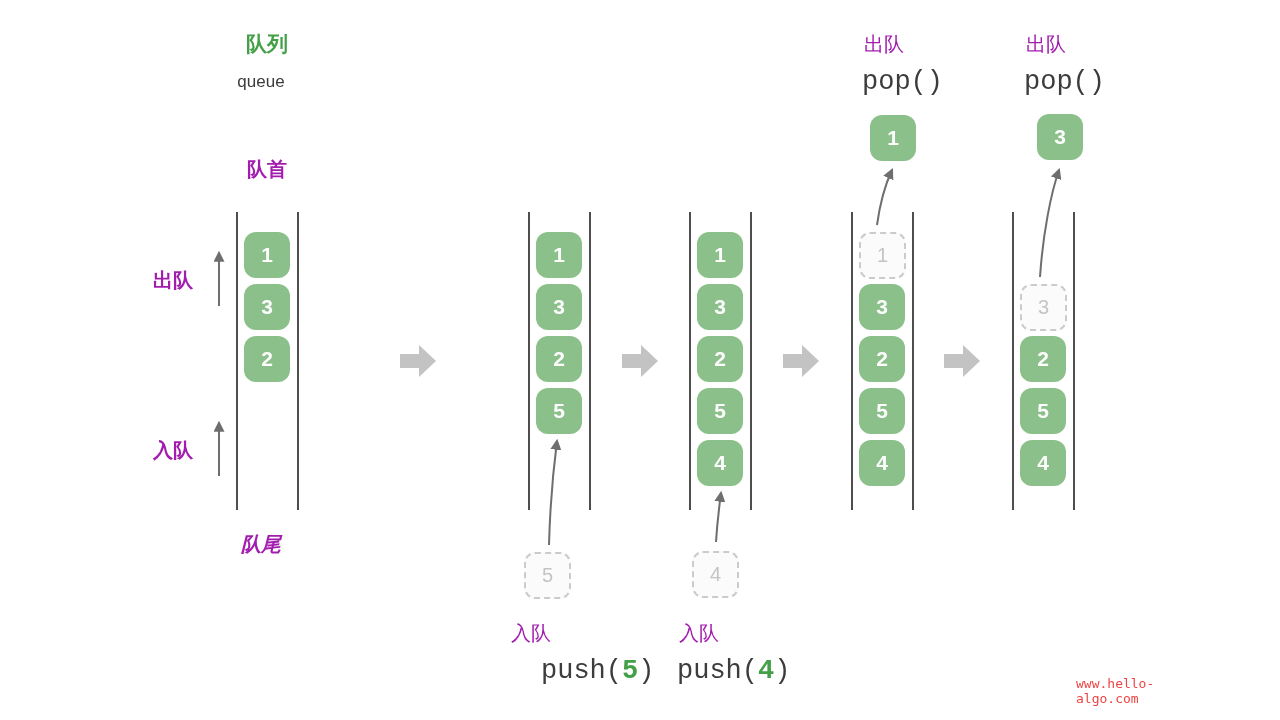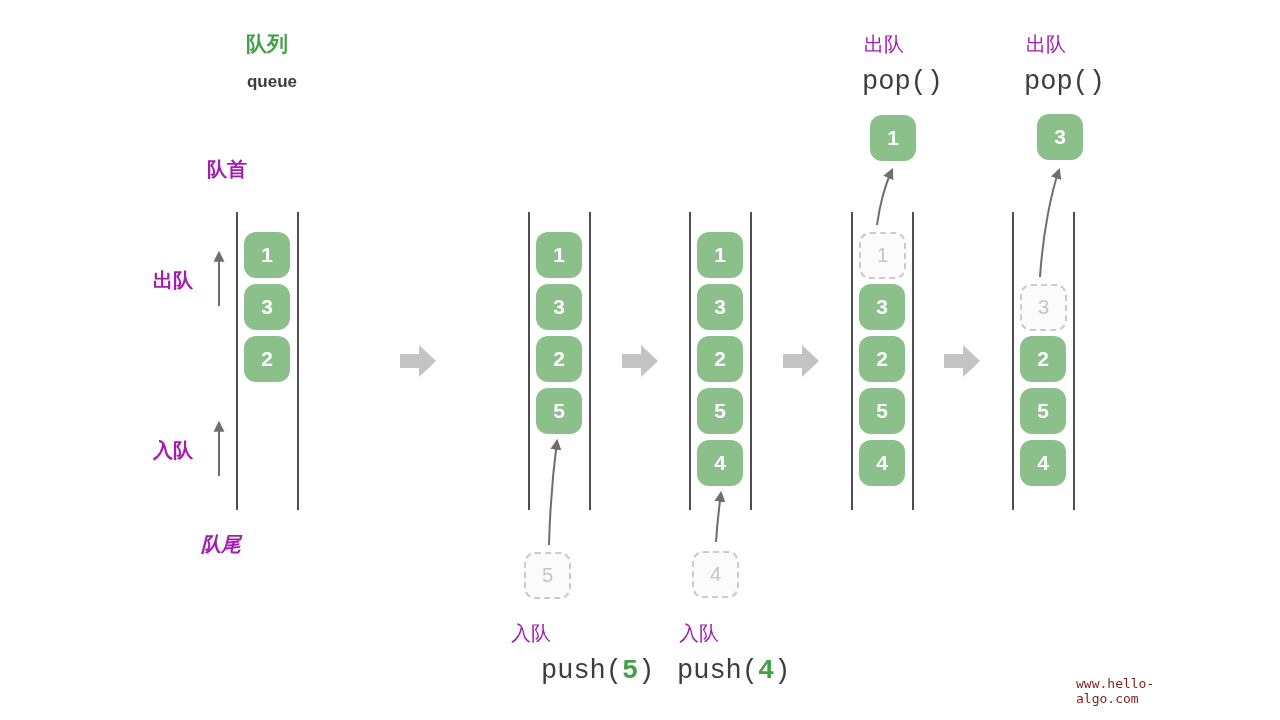--- a/index.html
+++ b/index.html
@@ -18,41 +18,41 @@
   }
   
   .ghost{
     position:absolute; width:47px; height:47px; box-sizing:border-box;
     border:2px dashed #CBCBCB; border-radius:11px; background:#FBFBFB;
     color:#C4C4C4; font-size:20px; font-weight:400;
     display:flex; align-items:center; justify-content:center;
   }
   .lbl{position:absolute; font-size:20px; color:#a21caf; white-space:nowrap;}
   .bold{font-weight:700;}
-  .center{}
+  .center{text-align:center;}
   .title-zh{position:absolute; font-size:21px; font-weight:700; color:#43A047; text-align:center;}
   .title-en{position:absolute; font-size:17px; color:#3C3C3C; text-align:center;}
   .code{
     position:absolute; font-family:Liberation Mono, monospace;
     font-size:27px; color:#3C3C3C; white-space:nowrap;
   }
   .code .arg{color:#43A047; font-weight:700;}
   .watermark{
     position:absolute; left:1076px; top:676px;
-    font-family:"DejaVu Sans Mono", monospace; font-size:13px; color:#7f1d1d;
+    font-family:"DejaVu Sans Mono", monospace; font-size:13px; color:#ef4444;
   }
   svg{display:block;}
 </style>
 </head>
 <body>
 
 <div id="canvas">
 
   <div class="title-zh" style="left:207px; top:30px; width:120px;">队列</div>
-  <div class="title-en" style="left:212px; top:72px; width:120px;font-weight:bold;">queue</div>
+  <div class="title-en" style="left:201px; top:72px; width:120px;">queue</div>
 
   <div class="lbl bold center" style="left:207px; top:156px; width:120px;">队首</div>
   <div class="lbl bold center" style="left:201px; top:531px; width:120px;font-style:italic;">队尾</div>
   <div class="lbl bold" style="left:153px; top:267px;">出队</div>
   <div class="lbl bold" style="left:153px; top:437px;">入队</div>
 
   <svg class="abs" style="left:212px; top:245px;" width="14" height="64">
     <defs>
         <marker id="m-deq" markerUnits="userSpaceOnUse" markerWidth="11" markerHeight="11" viewBox="0 0 10 10" refX="8" refY="5" orient="auto">
           <path d="M0,0 L10,5 L0,10 z" fill="#6E6E6E"></path>

